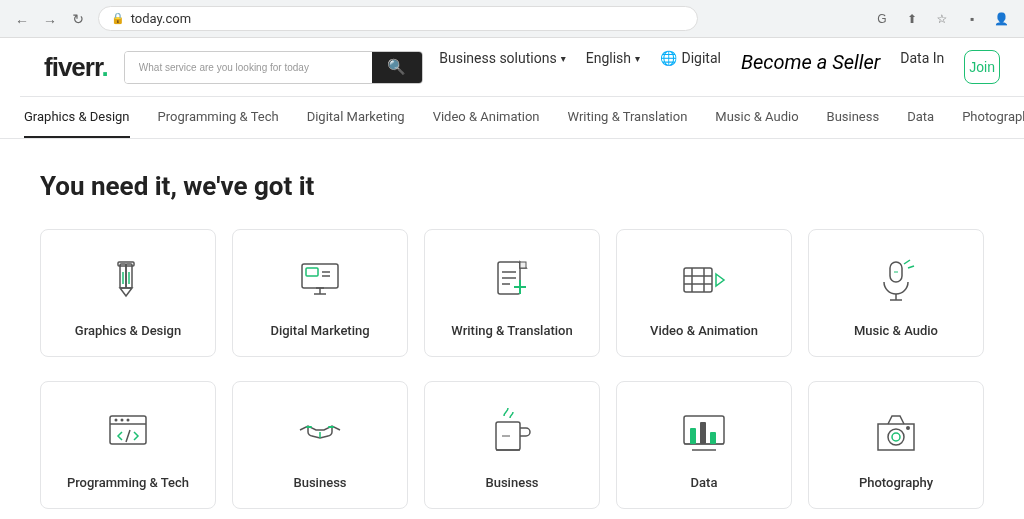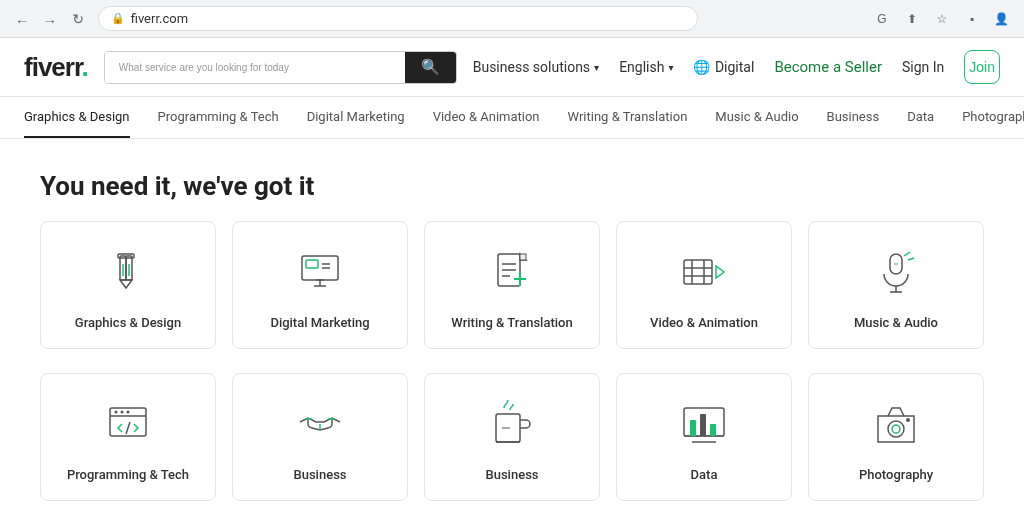--- a/index.html
+++ b/index.html
@@ -55,20 +55,21 @@
     .fiverr-app { background: #fff; }
 
     
     .fiverr-header {
       display: flex;
       align-items: center;
       padding: 12px 24px;
       border-bottom: 1px solid #e4e5e7;
       gap: 16px;
       background: #fff;
+      margin-left: 20px;
     }
     .fiverr-logo {
       font-size: 26px;
       font-weight: 900;
       color: #1dbf73;
       letter-spacing: -1px;
       white-space: nowrap;
       font-family: 'Segoe UI', sans-serif;
       text-decoration: none;
     }
@@ -96,40 +97,41 @@
       padding: 0 16px;
       cursor: pointer;
       display: flex;
       align-items: center;
       justify-content: center;
       color: #fff;
       font-size: 15px;
     }
     .header-nav {
       display: flex;
-      align-items: center;
+      align-items: flex-start;
       gap: 20px;
       margin-left: auto;
       font-size: 14px;
     }
     .header-nav-item {
       color: #333;
       cursor: pointer;
       display: flex;
       align-items: center;
       gap: 4px;
       white-space: nowrap;
     }
     .dropdown-arrow { font-size: 10px; }
     .globe-icon { font-size: 14px; }
     .become-seller {
-      color: #15803d;
-      cursor: pointer;
-      font-size: 15px;
-      white-space: nowrap;
+      color: #000000;
+      cursor: pointer;
+      font-size: 20px;
+      white-space: nowrap;
+      font-style: italic;
     }
     .sign-in-btn {
       color: #333;
       cursor: pointer;
       font-size: 14px;
       white-space: nowrap;
     }
     .join-btn {
       border: 1px solid #1dbf73;
       color: #1dbf73;
@@ -162,21 +164,21 @@
 
     
     .main-content {
       padding: 32px 40px;
       background: #fff;
     }
     .section-title {
       font-size: 26px;
       font-weight: 700;
       color: #222;
-      margin-bottom: 20px;
+      margin-bottom: 28px;
     }
 
     
     .service-grid {
       display: grid;
       grid-template-columns: repeat(5, 1fr);
       gap: 24px 16px;
     }
     .service-card {
       display: flex;
@@ -213,21 +215,21 @@
 <body>
 
 <div class="browser-chrome">
   <div class="browser-nav-buttons">
     <button class="nav-btn">←</button>
     <button class="nav-btn">→</button>
     <button class="nav-btn">↻</button>
   </div>
   <div class="address-bar-container">
     <span class="lock-icon">🔒</span>
-    <span>fiverr.com</span>
+    <span>today.com</span>
   </div>
   <div class="browser-actions">
     <button class="browser-action-btn">G</button>
     <button class="browser-action-btn">⬆</button>
     <button class="browser-action-btn">☆</button>
     <button class="browser-action-btn">▪</button>
     <button class="browser-action-btn">👤</button>
   </div>
 </div>
 
@@ -255,21 +257,21 @@
         <span class="dropdown-arrow">▾</span>
       </div>
       <div class="header-nav-item">
         <span class="globe-icon">🌐</span>
         <span>Digital</span>
       </div>
       <div class="become-seller">
         <span>Become a Seller</span>
       </div>
       <div class="sign-in-btn">
-        <span>Sign In</span>
+        <span>Data In</span>
       </div>
       <button class="join-btn">
         <span>Join</span>
       </button>
     </nav>
   </header>
 
   <nav class="category-nav" id="cat-nav">
       <div class="category-nav-item active">Graphics &amp; Design</div>
       <div class="category-nav-item">Programming &amp; Tech</div>

